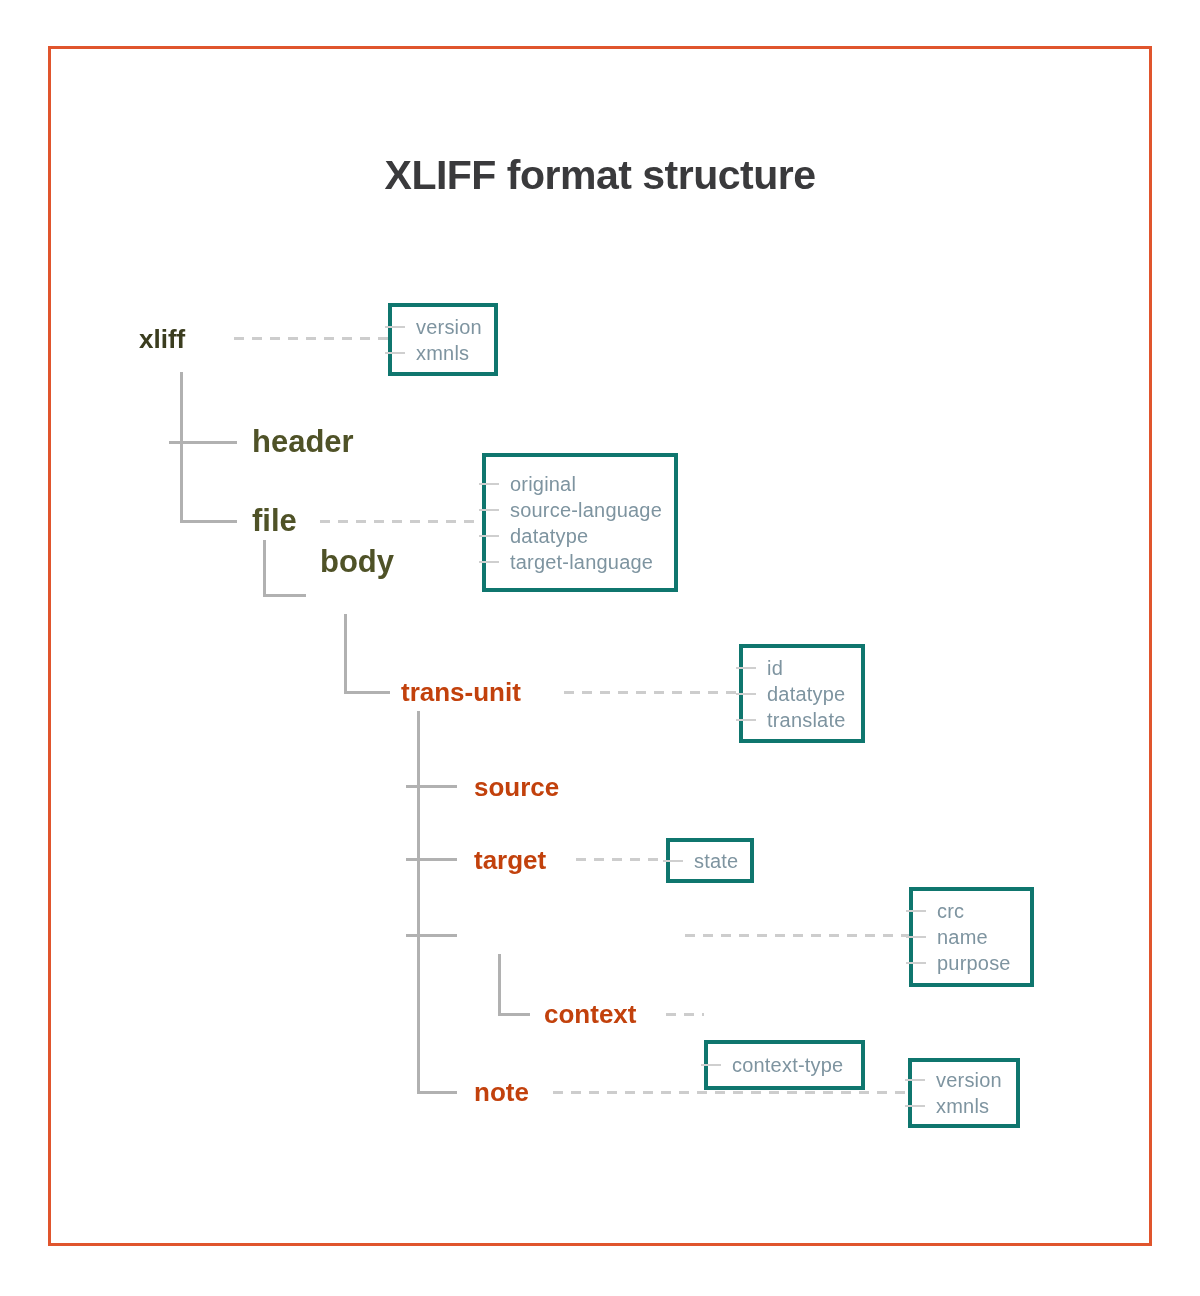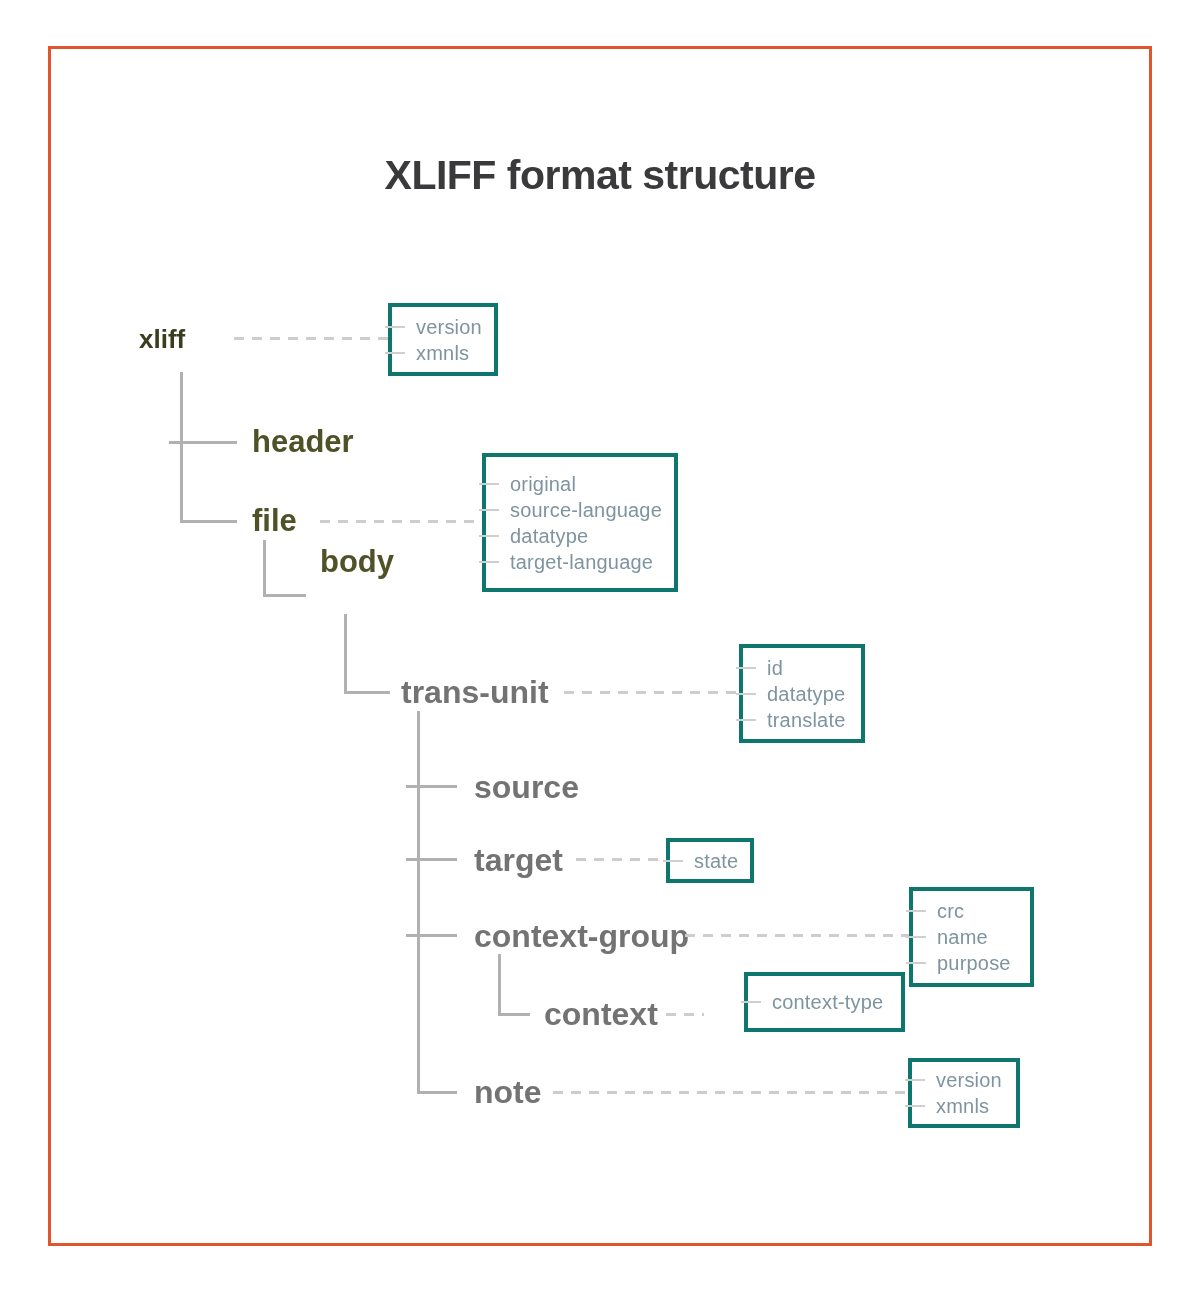--- a/index.html
+++ b/index.html
@@ -28,21 +28,21 @@
     color:#3a3a3c;
   }
   .node{
     position:absolute;
     transform:translateY(-50%);
     font-weight:bold;
     white-space:nowrap;
   }
   .lvl-root{font-size:26px;color:#3b3d1f;}
   .lvl-1{font-size:31px;color:#4f5227;}
-  .lvl-2{font-size:32px;color:#737373;}
+  .lvl-2{font-size:26px;color:#c2410c;}
   .sline{position:absolute;background:#b1b1b1;}
   .sline.v{width:3px;}
   .sline.h{height:3px;}
   .dline{
     position:absolute;height:3px;
     background:repeating-linear-gradient(90deg,#cdcdcd 0 10px,transparent 10px 18px);
   }
   .abox{
     position:absolute;
     border:4px solid #0f766e;
@@ -82,21 +82,20 @@
 
   <div class="title">XLIFF format structure</div>
 
   <div class="node lvl-root" style="left:139px;top:339px;">xliff</div>
   <div class="node lvl-1" style="left:252px;top:442px;">header</div>
   <div class="node lvl-1" style="left:252px;top:521px;">file</div>
   <div class="node lvl-1" style="left:320px;top:562px;">body</div>
   <div class="node lvl-2" style="left:401px;top:692px;">trans-unit</div>
   <div class="node lvl-2" style="left:474px;top:787px;">source</div>
   <div class="node lvl-2" style="left:474px;top:860px;">target</div>
-  <div class="node lvl-2" style="left:474px;top:936px;">context-group</div>
   <div class="node lvl-2" style="left:544px;top:1014px;">context</div>
   <div class="node lvl-2" style="left:474px;top:1092px;">note</div>
 
   <div class="sline v" style="left:180px;top:372px;height:151px;"></div>
   <div class="sline h" style="left:169px;top:441px;width:68px;"></div>
   <div class="sline h" style="left:180px;top:520px;width:57px;"></div>
   <div class="sline v" style="left:263px;top:540px;height:57px;"></div>
   <div class="sline h" style="left:263px;top:594px;width:43px;"></div>
   <div class="sline v" style="left:344px;top:614px;height:80px;"></div>
   <div class="sline h" style="left:344px;top:691px;width:46px;"></div>
@@ -137,21 +136,21 @@
   <div class="abox" style="left:666px;top:838px;width:88px;height:45px;">
     <div class="arow">state</div>
   </div>
 
   <div class="abox" style="left:909px;top:887px;width:125px;height:100px;">
     <div class="arow">crc</div>
     <div class="arow">name</div>
     <div class="arow">purpose</div>
   </div>
 
-  <div class="abox" style="left:704px;top:972px;width:161px;height:60px;margin-left:40px;">
+  <div class="abox" style="left:704px;top:1040px;width:161px;height:50px;">
     <div class="arow">context-type</div>
   </div>
 
   <div class="abox" style="left:908px;top:1058px;width:112px;height:70px;">
     <div class="arow">version</div>
     <div class="arow">xmnls</div>
   </div>
 
 </div>
 

